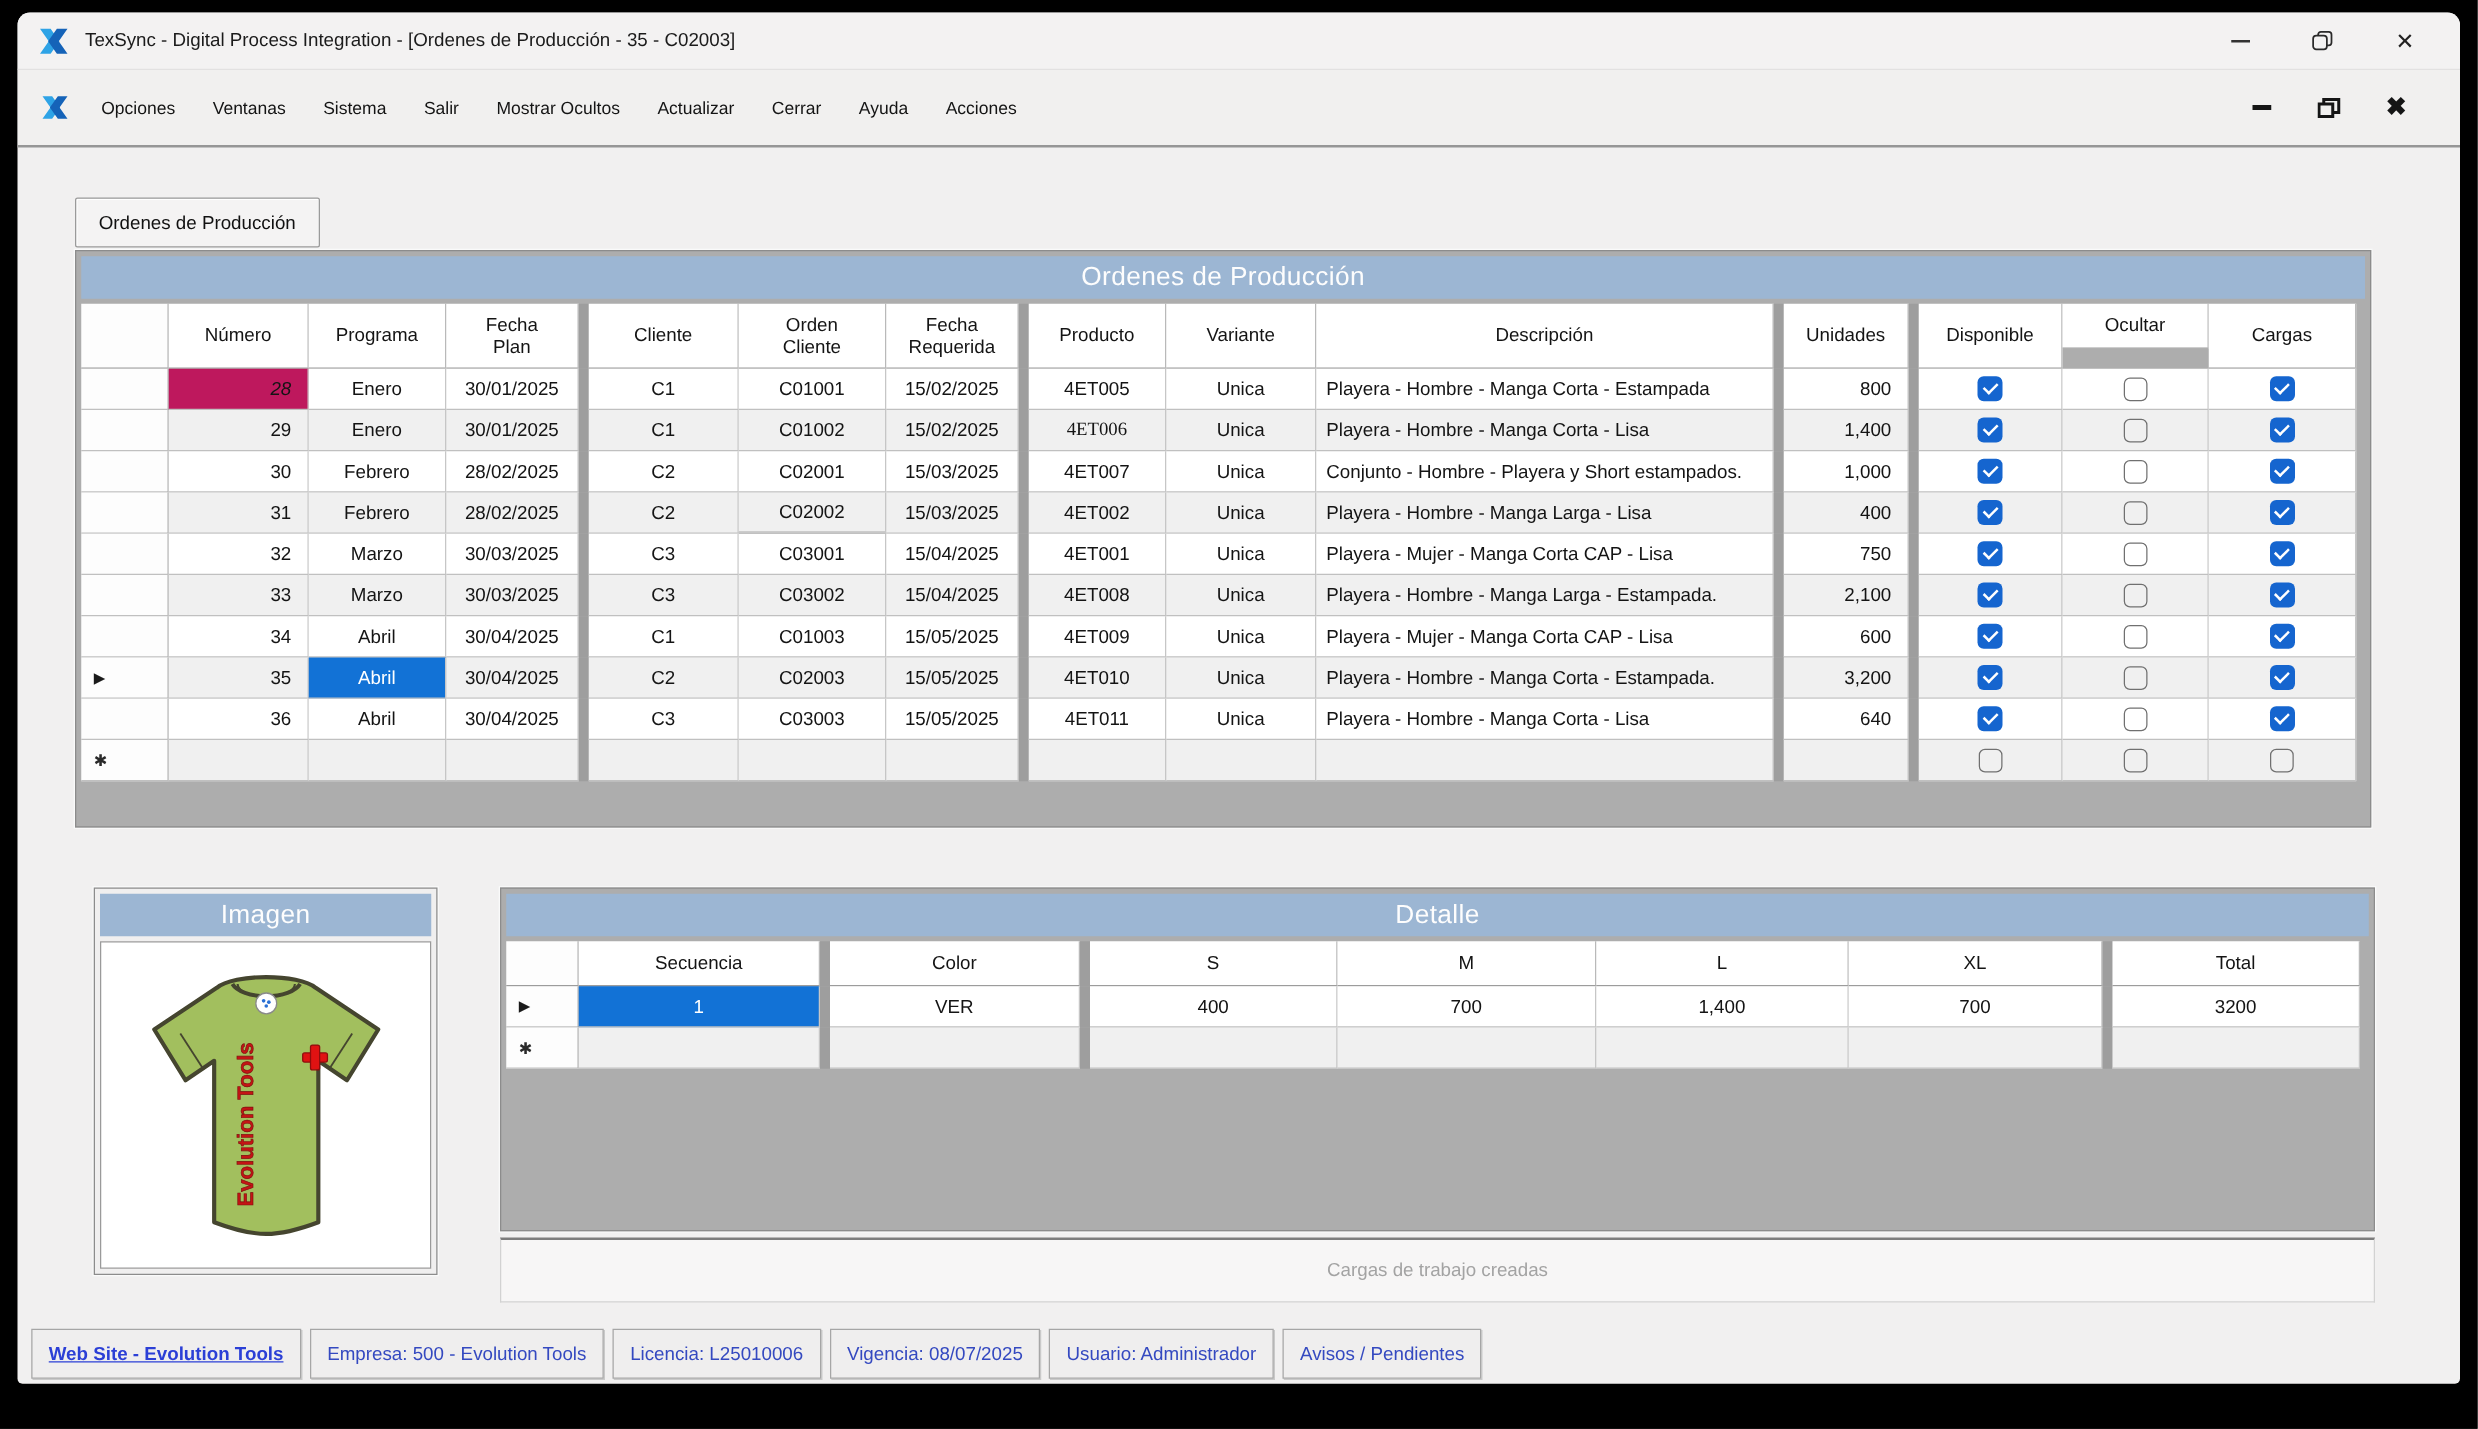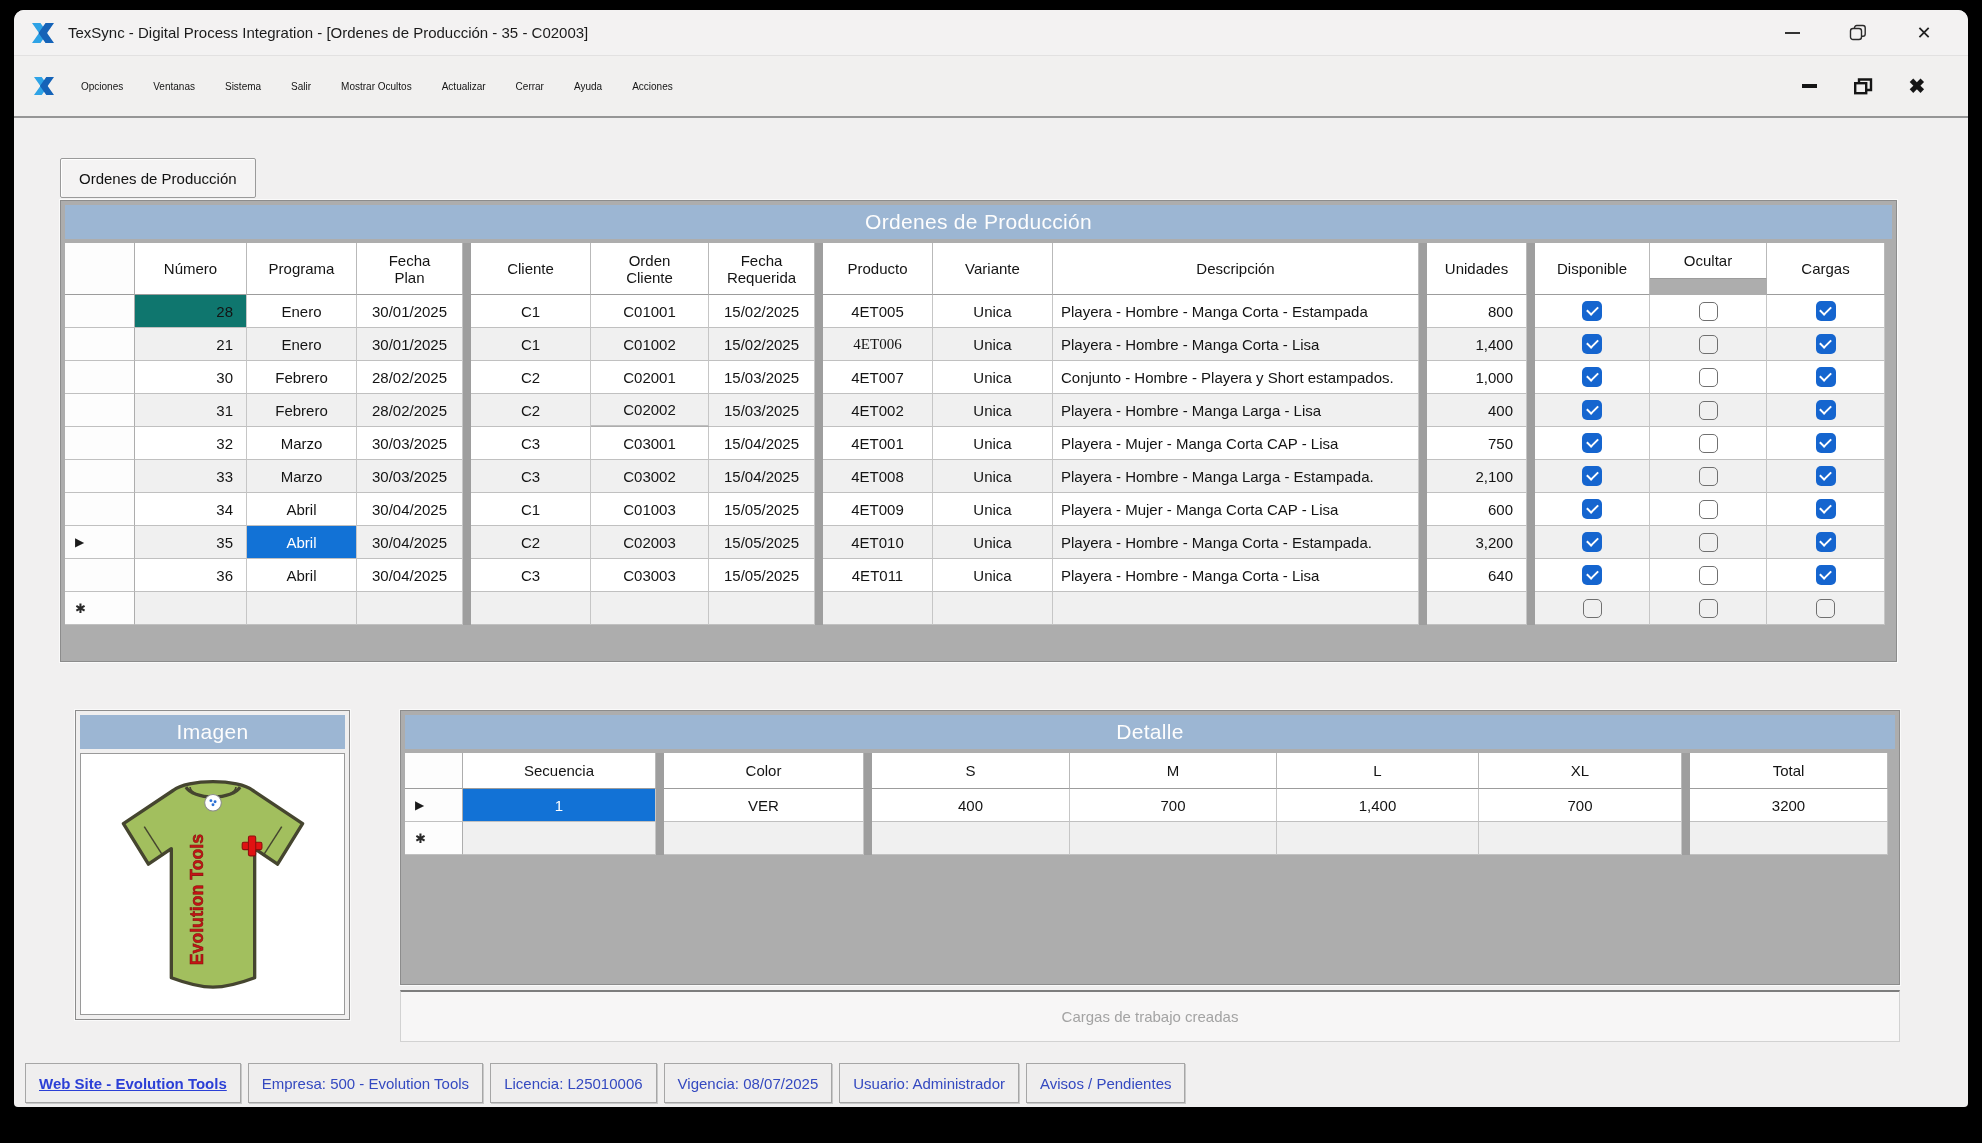--- a/index.html
+++ b/index.html
@@ -12,21 +12,21 @@
   .app-logo{width:26px;height:22px;flex:0 0 auto;margin-right:12px;}
   .title-text{font-size:15px;color:#1b1b1b;flex:1;white-space:nowrap;}
   .tb-controls{display:flex;align-items:center;gap:46px;margin-right:18px;}
   .tb-btn{width:20px;height:20px;display:flex;align-items:center;justify-content:center;cursor:default;}
   .tb-min-glyph{width:15px;height:2px;background:#333;}
   .tb-close-glyph{font-size:18px;color:#222;line-height:1;}
   
   .menubar{position:absolute;left:0;top:46px;width:100%;height:62px;background:#f1f0ef;
            border-bottom:2px solid #969696;display:flex;align-items:center;padding:0 16px;box-sizing:border-box;}
   .menu-logo{width:24px;height:20px;margin:0 10px 0 2px;}
-  .menu-item{font-size:10px;color:#141414;padding:8px 15px;cursor:default;white-space:nowrap;}
+  .menu-item{font-size:14px;color:#141414;padding:8px 15px;cursor:default;white-space:nowrap;}
   .mdi-controls{margin-left:auto;display:flex;align-items:center;gap:32px;margin-right:24px;}
   .mdi-btn{display:flex;align-items:center;justify-content:center;width:22px;height:22px;}
   .mdi-min-glyph{width:15px;height:3.5px;background:#151515;}
   .mdi-close-glyph{font-size:20px;font-weight:700;color:#151515;line-height:1;}
   
   .tab{position:absolute;left:46px;top:148px;height:38px;background:#f4f3f3;border:1px solid #9a9a9a;
        border-radius:2px;display:flex;align-items:center;padding:0 18px;font-size:15px;color:#111;
        box-shadow:inset 1px 1px 0 #fff;}
   
   .panel{position:absolute;background:#adadad;border:1px solid #8c8c8c;box-sizing:border-box;
@@ -153,21 +153,21 @@
             <div class="gcell" style="width: 366px; height: 52px; flex: 0 0 auto;">Descripción</div>
             <div class="colgap" style="width: 8px; height: 52px;"></div>
             <div class="gcell" style="width: 100px; height: 52px; flex: 0 0 auto;">Unidades</div>
             <div class="colgap" style="width: 8px; height: 52px;"></div>
             <div class="gcell" style="width: 115px; height: 52px; flex: 0 0 auto;">Disponible</div>
             <div class="gcell" style="width: 117px; height: 36px; flex: 0 0 auto;">Ocultar</div>
             <div class="gcell" style="width: 118px; height: 52px; flex: 0 0 auto;">Cargas</div>
           </div>
           <div class="grid-row data-row">
             <div class="gcell rowhdr" style="width: 70px; height: 33px; flex: 0 0 auto; background: rgb(255, 255, 255);"></div>
-            <div class="gcell al-r" style="width: 112px; height: 33px; flex: 0 0 auto; background: #0f766e;">28</div>
+            <div class="gcell al-r" style="width: 112px; height: 33px; flex: 0 0 auto; background: #be185d; font-style: italic;">28</div>
             <div class="gcell al-c" style="width: 110px; height: 33px; flex: 0 0 auto; background: rgb(255, 255, 255);">Enero</div>
             <div class="gcell al-c" style="width: 106px; height: 33px; flex: 0 0 auto; background: rgb(255, 255, 255);">30/01/2025</div>
             <div class="colgap" style="width: 8px; height: 33px;"></div>
             <div class="gcell al-c" style="width: 120px; height: 33px; flex: 0 0 auto; background: rgb(255, 255, 255);">C1</div>
             <div class="gcell al-c" style="width: 118px; height: 33px; flex: 0 0 auto; background: rgb(255, 255, 255);">C01001</div>
             <div class="gcell al-c" style="width: 106px; height: 33px; flex: 0 0 auto; background: rgb(255, 255, 255);">15/02/2025</div>
             <div class="colgap" style="width: 8px; height: 33px;"></div>
             <div class="gcell al-c" style="width: 110px; height: 33px; flex: 0 0 auto; background: rgb(255, 255, 255);">4ET005</div>
             <div class="gcell al-c" style="width: 120px; height: 33px; flex: 0 0 auto; background: rgb(255, 255, 255);">Unica</div>
             <div class="gcell al-l" style="width: 366px; height: 33px; flex: 0 0 auto; background: rgb(255, 255, 255);">Playera - Hombre - Manga Corta - Estampada</div>
@@ -179,21 +179,21 @@
             </div>
             <div class="gcell cbwrap" style="width: 117px; height: 33px; flex: 0 0 auto; background: rgb(255, 255, 255);">
               <span class="cb off"></span>
             </div>
             <div class="gcell cbwrap" style="width: 118px; height: 33px; flex: 0 0 auto; background: rgb(255, 255, 255);">
               <span class="cb on"></span>
             </div>
           </div>
           <div class="grid-row data-row">
             <div class="gcell rowhdr" style="width: 70px; height: 33px; flex: 0 0 auto; background: rgb(240, 240, 240);"></div>
-            <div class="gcell al-r" style="width: 112px; height: 33px; flex: 0 0 auto; background: rgb(240, 240, 240);">21</div>
+            <div class="gcell al-r" style="width: 112px; height: 33px; flex: 0 0 auto; background: rgb(240, 240, 240);">29</div>
             <div class="gcell al-c" style="width: 110px; height: 33px; flex: 0 0 auto; background: rgb(240, 240, 240);">Enero</div>
             <div class="gcell al-c" style="width: 106px; height: 33px; flex: 0 0 auto; background: rgb(240, 240, 240);">30/01/2025</div>
             <div class="colgap" style="width: 8px; height: 33px;"></div>
             <div class="gcell al-c" style="width: 120px; height: 33px; flex: 0 0 auto; background: rgb(240, 240, 240);">C1</div>
             <div class="gcell al-c" style="width: 118px; height: 33px; flex: 0 0 auto; background: rgb(240, 240, 240);">C01002</div>
             <div class="gcell al-c" style="width: 106px; height: 33px; flex: 0 0 auto; background: rgb(240, 240, 240);">15/02/2025</div>
             <div class="colgap" style="width: 8px; height: 33px;"></div>
             <div class="gcell al-c" style="width: 110px; height: 33px; flex: 0 0 auto; background: rgb(240, 240, 240); font-family: Liberation Serif, serif;">4ET006</div>
             <div class="gcell al-c" style="width: 120px; height: 33px; flex: 0 0 auto; background: rgb(240, 240, 240);">Unica</div>
             <div class="gcell al-l" style="width: 366px; height: 33px; flex: 0 0 auto; background: rgb(240, 240, 240);">Playera - Hombre - Manga Corta - Lisa</div>

